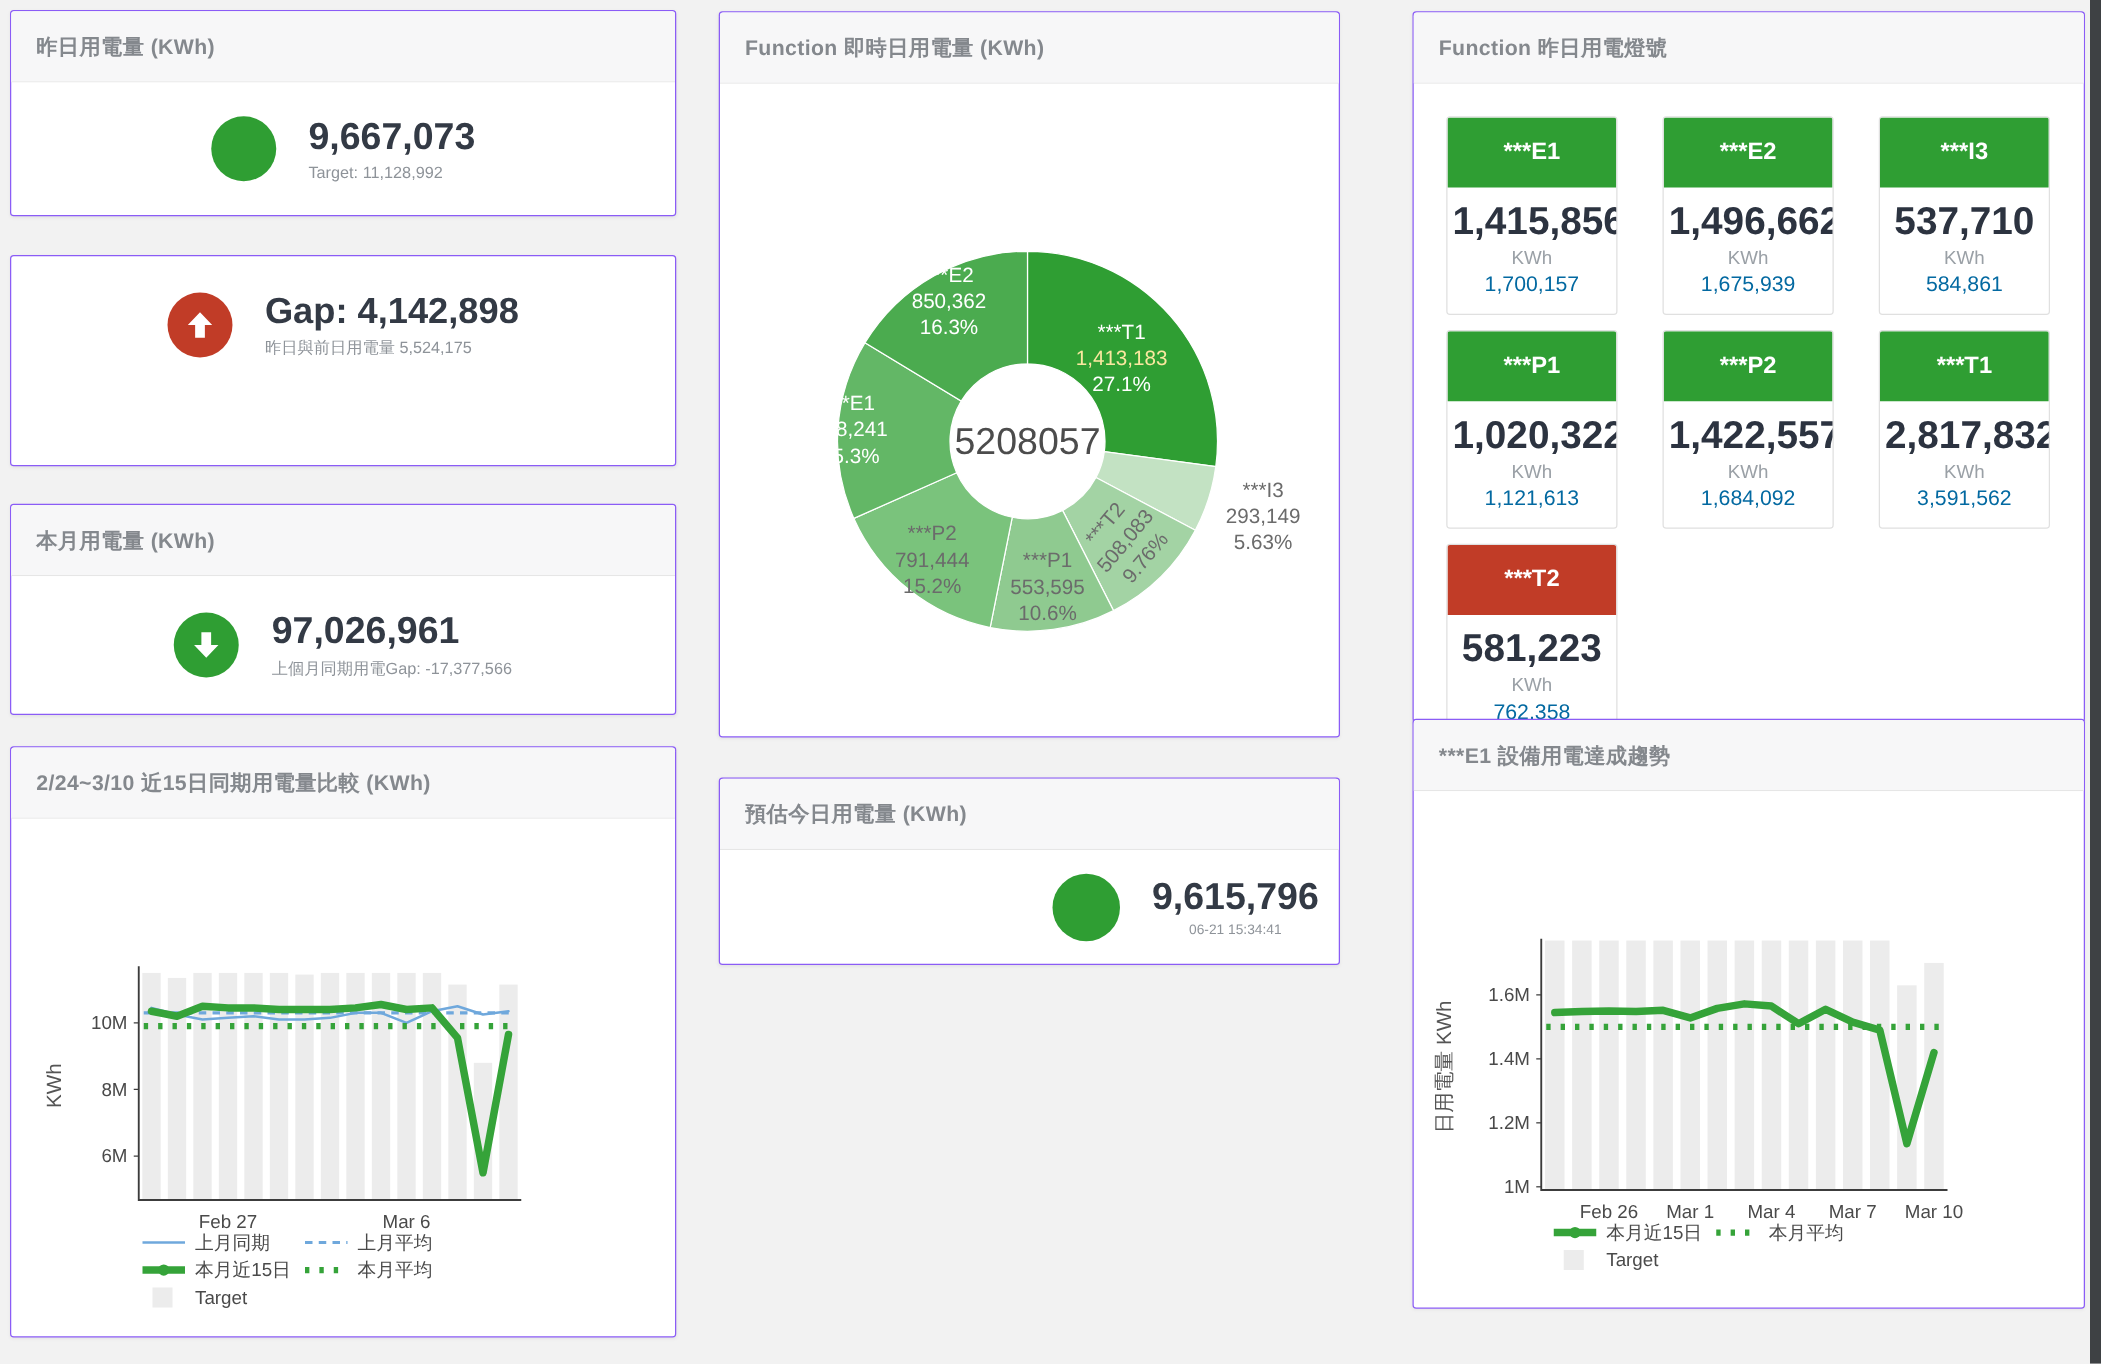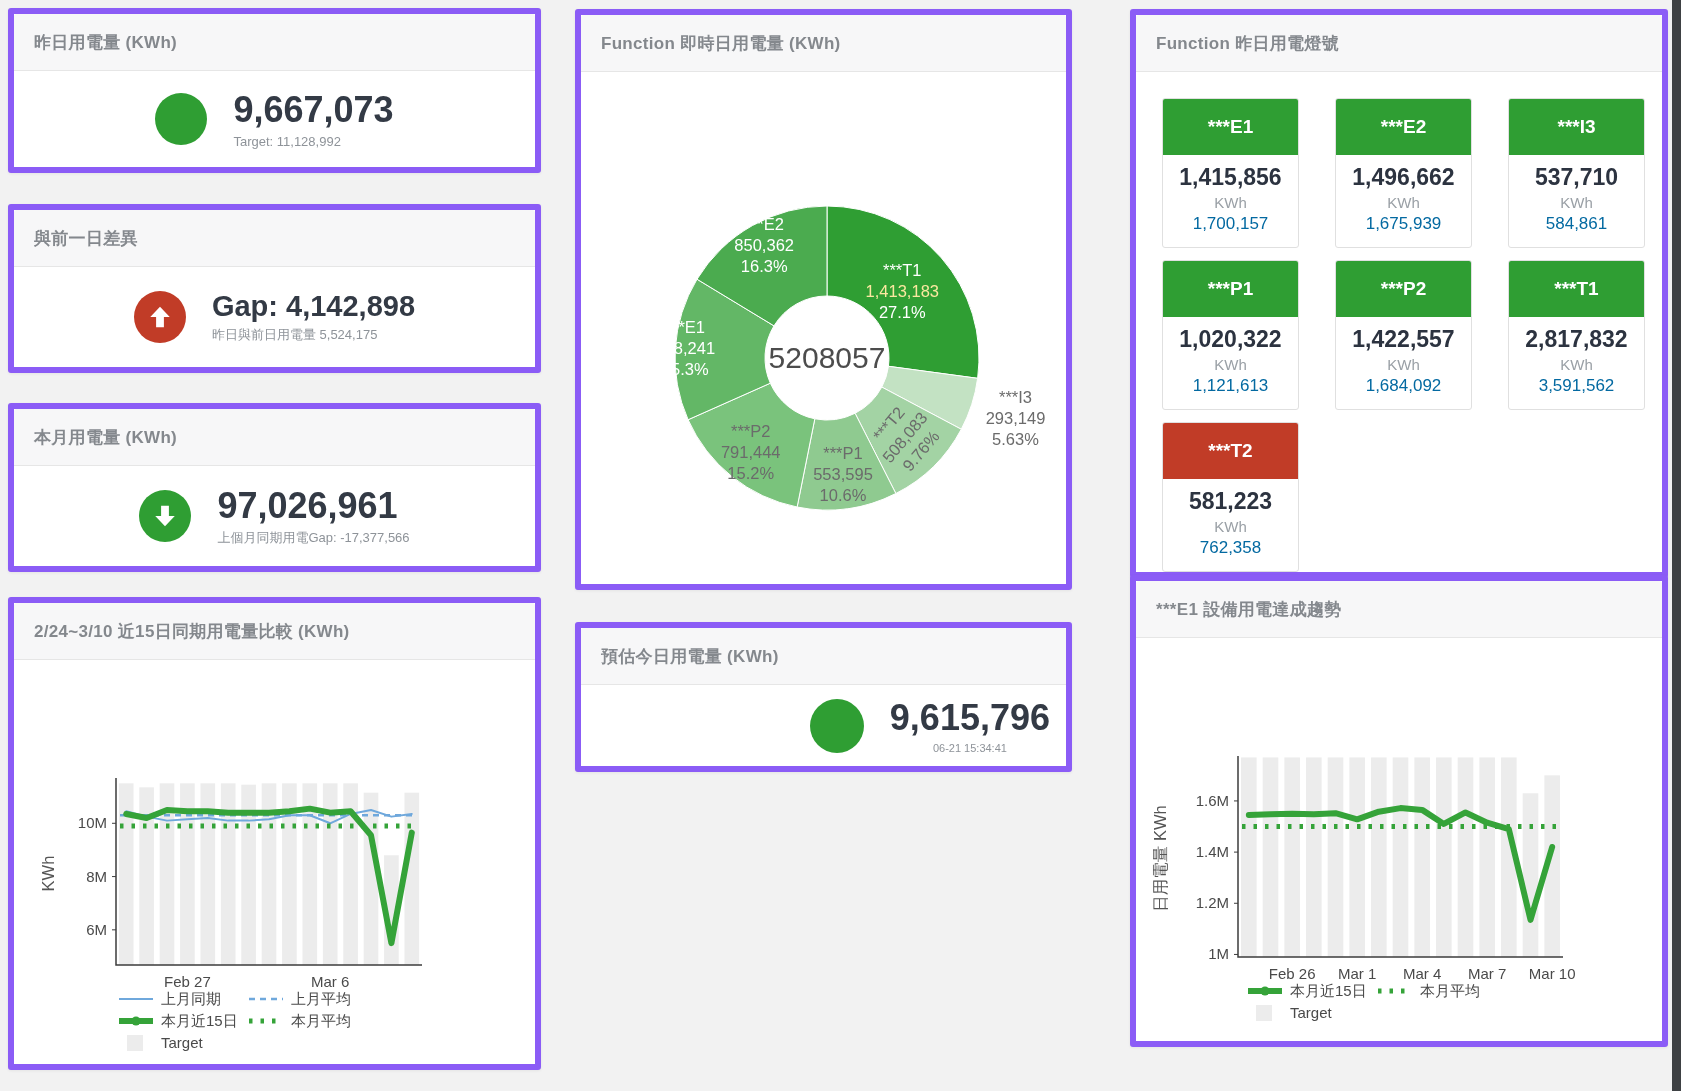--- a/index.html
+++ b/index.html
@@ -4,55 +4,55 @@
 <style>
   html,body{margin:0;padding:0;}
   body{
     width:1681px;height:1091px;position:relative;
     background:#f2f2f2;
     font-family:"Liberation Sans","DejaVu Sans",sans-serif;
     overflow:hidden;
   }
   svg text{font-family:inherit;}
   .card{
-    position:absolute;background:#fff;border:6px solid #8b5cf6;border-radius:3px;
+    position:absolute;background:#fff;border:1px solid #8b5cf6;border-radius:3px;
     box-shadow:0 1px 3px rgba(0,0,0,.06);box-sizing:border-box;
   }
   .card-header{
     height:57px;background:#f7f7f8;border-bottom:1px solid #e6e6e6;
     display:flex;align-items:center;padding:0 20px;border-radius:3px 3px 0 0;box-sizing:border-box;
   }
   .card-title{font-size:17px;font-weight:bold;color:#84888d;letter-spacing:.3px;white-space:nowrap;}
   .stat-body{
     height:calc(100% - 57px);display:flex;align-items:center;justify-content:center;gap:26px;
   }
   .dot{width:52px;height:52px;border-radius:50%;flex:0 0 auto;display:flex;align-items:center;justify-content:center;}
   .dot.green{background:#2f9e33;}
   .dot.red{background:#c13c27;}
   .dot svg{width:26px;height:26px;}
   .stat-text{display:flex;flex-direction:column;}
-  .stat-value{font-size:36px;font-weight:bold;color:#333a45;line-height:1.15;white-space:nowrap;}
+  .stat-value{font-size:30px;font-weight:bold;color:#333a45;line-height:1.15;white-space:nowrap;}
   .stat-sub{font-size:13px;color:#8e9399;margin-top:3px;white-space:nowrap;}
   .forecast-body{height:calc(100% - 57px);display:flex;align-items:center;justify-content:flex-end;gap:26px;padding-right:16px;margin-left:34px;}
   .forecast-text{text-align:center;}
   .tiles{
     padding:26px 0 0 26px;display:flex;flex-wrap:wrap;column-gap:36px;row-gap:12px;width:483px;
   }
   .tile{
     width:137px;border:1px solid #e0e0e0;border-radius:3px;background:#fff;overflow:hidden;
     box-sizing:border-box;
   }
   .tile-header{
     height:56px;display:flex;align-items:center;justify-content:center;
     color:#fff;font-size:19px;font-weight:bold;
   }
   .tile-header.green{background:#2f9e33;}
   .tile-header.red{background:#c13c27;}
   .tile-body{text-align:center;padding:9px 4px 13px 4px;}
-  .tile-value{font-size:23px;font-weight:bold;color:#2c3340;white-space:nowrap;}
+  .tile-value{font-size:31px;font-weight:bold;color:#2c3340;white-space:nowrap;}
   .tile-unit{font-size:15px;color:#9aa0a6;margin-top:3px;}
   .tile-target{font-size:17px;color:#0369a1;margin-top:3px;}
   .scrollbar{position:absolute;right:0;top:0;width:9px;height:1091px;background:#3e4144;}
 </style>
 </head>
 <body>
 
 <div>
 
   <section class="card" style="left:8px;top:8px;width:533px;height:165px">
@@ -62,23 +62,20 @@
     <div class="stat-body">
       <span class="dot green"></span>
       <div class="stat-text">
         <div class="stat-value">9,667,073</div>
         <div class="stat-sub">Target: 11,128,992</div>
       </div>
     </div>
   </section>
 
   <section class="card" style="left:8px;top:204px;width:533px;height:169px">
-    <header class="card-header">
-      <span class="card-title">與前一日差異</span>
-    </header>
     <div class="stat-body">
       <span class="dot red">
         <svg viewBox="0 0 24 24">
             <path d="M12 2.5 L21 12 H15.6 V21.5 H8.4 V12 H3 Z" fill="#fff"></path>
           </svg>
       </span>
       <div class="stat-text">
         <div class="stat-value" style="font-size:29px">Gap: 4,142,898</div>
         <div class="stat-sub">昨日與前日用電量 5,524,175</div>
       </div>

